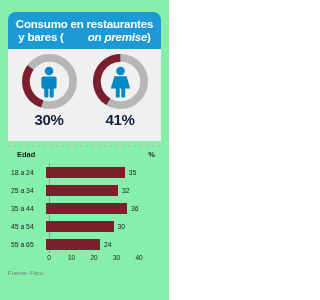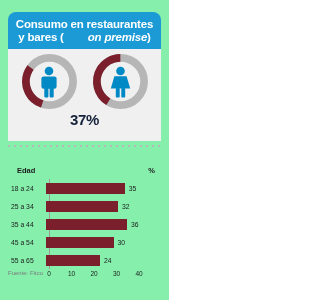--- a/index.html
+++ b/index.html
@@ -110,21 +110,21 @@
     width: 153px;
     height: 2px;
     background-image: linear-gradient(to right, #b9b9b9 0 2px, transparent 2px 6px);
     background-size: 6px 2px;
     background-repeat: repeat-x;
   }
   
   .chart {
     position: absolute;
     left: 8px;
-    top: 166px;
+    top: 150px;
     width: 153px;
     height: 120px;
   }
   .chart-head {
     position: relative;
     height: 13px;
   }
   .chart-head .lbl-edad {
     position: absolute;
     left: 9px;
@@ -248,21 +248,22 @@
             <path d="M11.5 10.2 L17.6 10.2 L21.2 22.4 L1.8 22.4 L5.4 10.2 Z" fill="#0089c4"></path>
             <rect x="6.8" y="22" width="3.9" height="9.6" rx="0.8" fill="#0089c4"></rect>
             <rect x="12.3" y="22" width="3.9" height="9.6" rx="0.8" fill="#0089c4"></rect>
           </svg>
         </div>
       </div>
 
     </div>
 
     <div class="pct-row">
-      <div class="pct-cell">37%</div>
+      <div class="pct-cell">30%</div>
+      <div class="pct-cell">41%</div>
     </div>
 
   </div>
 
   <div class="divider"></div>
 
   <div class="chart">
 
     <div class="chart-head">
       <span class="lbl-edad">Edad</span>

